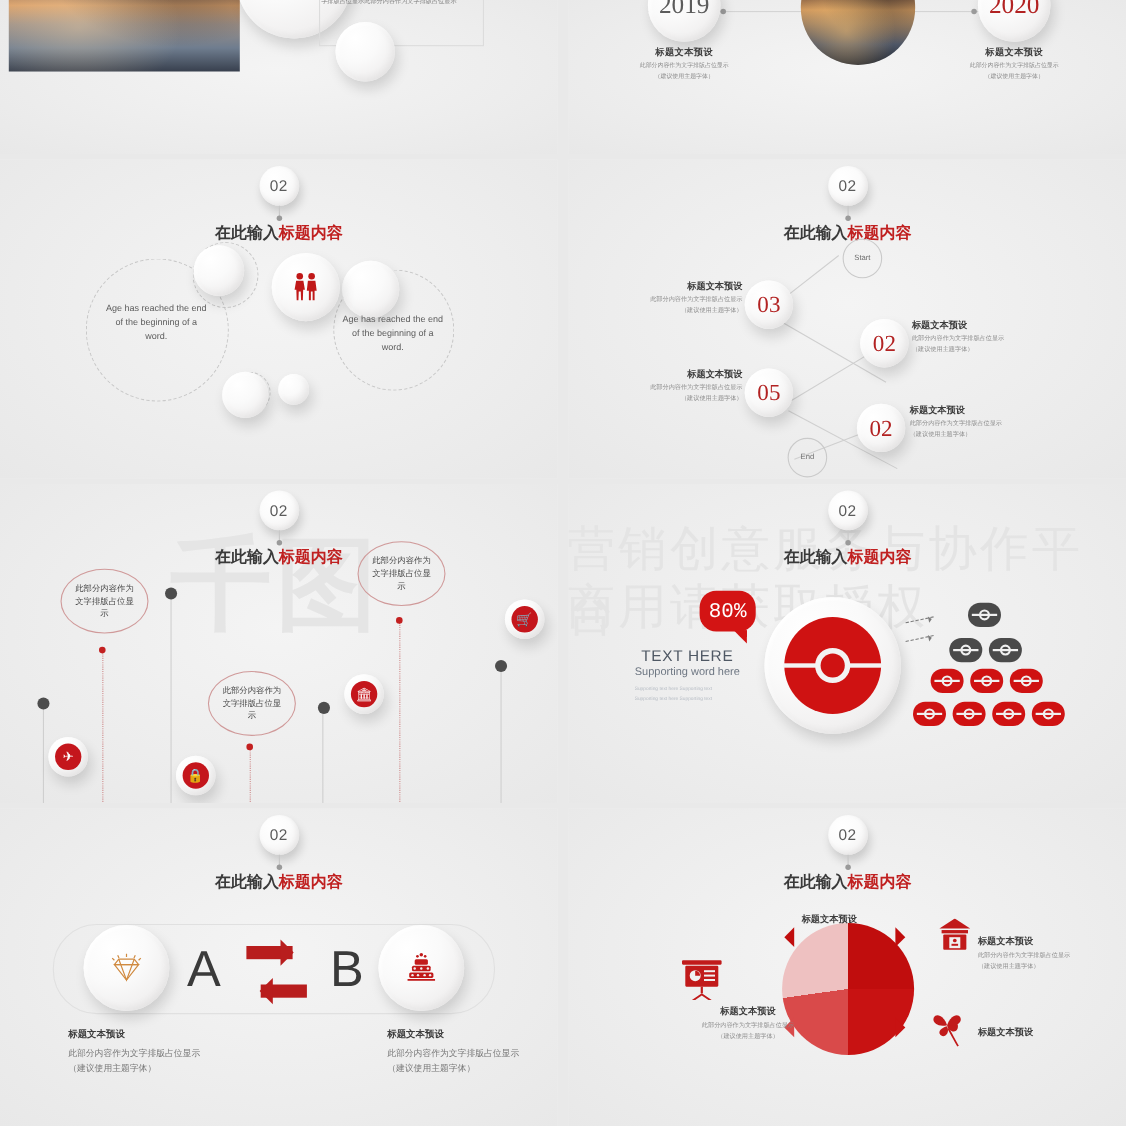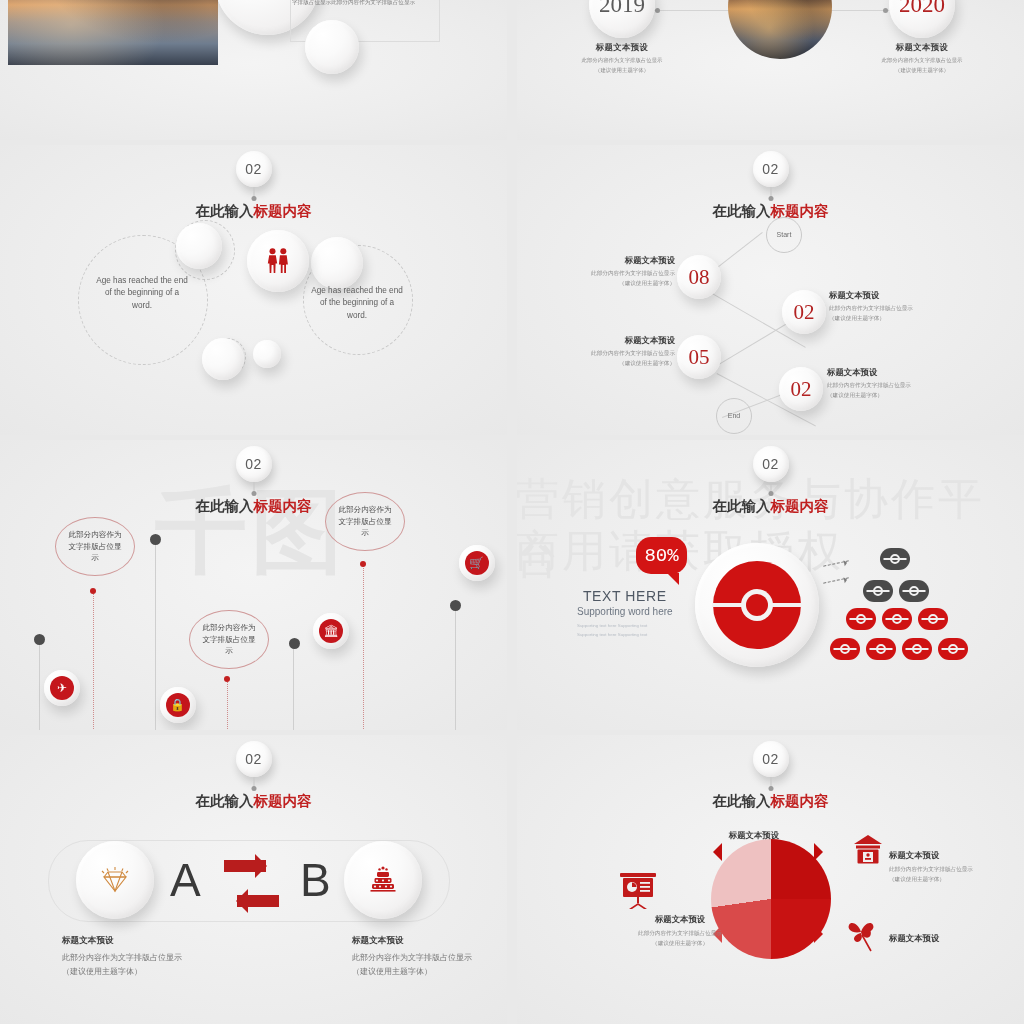--- a/index.html
+++ b/index.html
@@ -201,21 +201,21 @@
     <div class="conn" style="left:205px;top:272px;width:90px;transform:rotate(-21deg);"></div>
 
     <div class="endcap" style="left:249px;top:72px;">
         <span>Start</span>
       </div>
     <div class="endcap" style="left:199px;top:253px;">
         <span>End</span>
       </div>
 
     <div class="sc num" style="left:160px;top:110px;">
-        <span>08</span>
+        <span>03</span>
       </div>
     <div class="sc num" style="left:265px;top:145px;">
         <span>02</span>
       </div>
     <div class="sc num" style="left:160px;top:190px;">
         <span>05</span>
       </div>
     <div class="sc num" style="left:262px;top:222px;">
         <span>02</span>
       </div>

